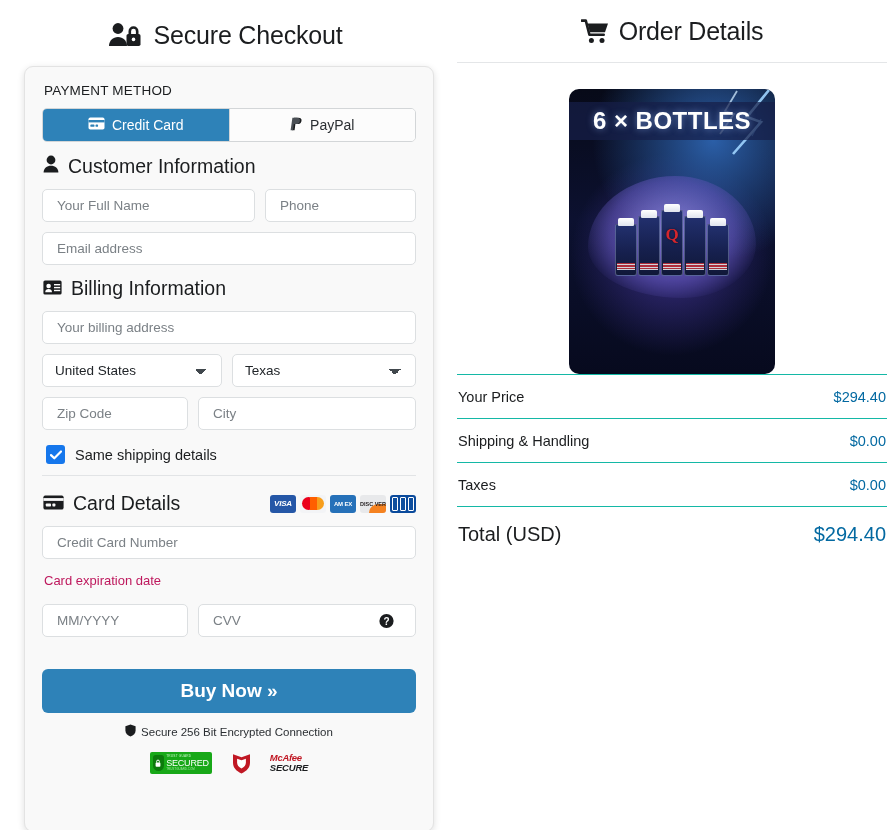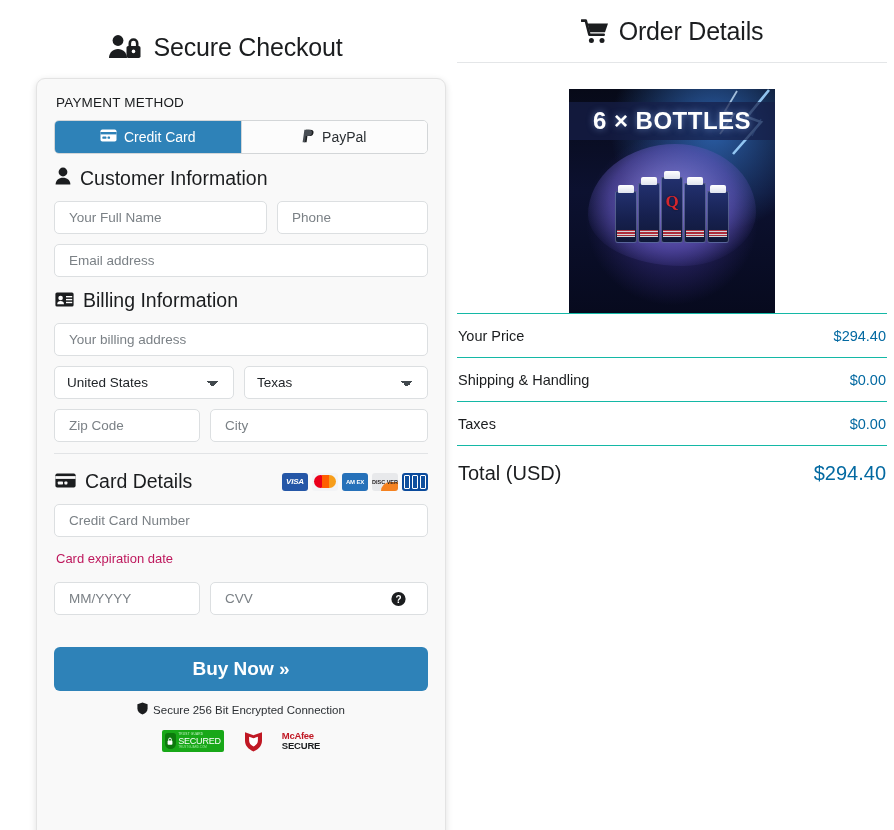--- a/index.html
+++ b/index.html
@@ -14,21 +14,21 @@
   }
   .page {
     width: 894px; height: 830px;
     position: relative;
     display: flex;
   }
 
   
   .col-left {
     width: 450px;
-    padding: 16px;
+    padding: 4px;
     position: relative;
   }
   .col-right {
     width: 444px;
     position: relative;
   }
 
   .section-title {
     display: flex;
     align-items: center;
@@ -228,37 +228,38 @@
   }
   .tg-shield {
     width: 14px; height: 16px; background: #0c7a0c;
     border-radius: 3px 3px 6px 6px;
     display: flex; align-items: center; justify-content: center;
   }
   .tg-txt { display: flex; flex-direction: column; line-height: 1; }
   .tg-top { font-size: 3.2px; color: #c8f5c8; letter-spacing: 0.2px; }
   .tg-mid { font-size: 9px; color: #fff; font-weight: normal; letter-spacing: -0.2px; }
   .tg-bot { font-size: 3px; color: #9ee89e; }
-  .mc-badge { display: flex; align-items: center; gap: 19px; }
+  .mc-badge { display: flex; align-items: center; gap: 19px; font-style: italic; }
   .mc-shield { width: 19px; height: 21px; }
   .mc-txt { display: flex; flex-direction: column; line-height: 1.05; }
   .mc-t1 { font-size: 9.5px; font-weight: bold; color: #c01824; letter-spacing: -0.3px; }
   .mc-t2 { font-size: 9.5px; font-weight: bold; color: #1b1d1f; letter-spacing: -0.2px; }
 
   
   .od-rule { height: 1px; background: #e4e6e8; margin: 0 7px; }
   .prod-img-wrap { display: flex; justify-content: center; margin-top: 26px; }
   .prod-img {
-    width: 206px; height: 224px;
+    width: 206px; height: 285px;
     background:
       radial-gradient(circle at 70% 18%, #2b5fa8 0%, rgba(18,30,70,0) 44%),
       radial-gradient(circle at 50% 58%, #3a2f86 0%, rgba(12,16,45,0) 52%),
       linear-gradient(180deg, #070a18 0%, #0c1130 46%, #070a1e 100%);
     position: relative;
     overflow: hidden;
+    border-radius: 10px;
   }
   .pi-band {
     position: absolute; left: 0; right: 0; top: 13px; height: 38px;
     background: rgba(22,30,72,0.72);
     display: flex; align-items: center; justify-content: center;
   }
   .pi-band-txt {
     color: #ffffff; font-weight: bold; font-size: 24px;
     letter-spacing: 0.5px;
     text-shadow: 0 0 7px rgba(150,190,255,0.55);
@@ -421,20 +422,28 @@
         <select class="fld w-state">
           <option>Texas</option>
         </select>
       </div>
 
       <div class="row">
         <input class="fld w-zip" type="text" placeholder="Zip Code" style="">
         <input class="fld w-city" type="text" placeholder="City" style="">
       </div>
 
+      <div class="chk-row">
+        <span class="chk">
+          <svg width="12" height="10" viewBox="0 0 12 10">
+            <path d="M1 5.1l3.3 3.2L11 1.5" stroke="#ffffff" stroke-width="2.2" fill="none" stroke-linecap="round" stroke-linejoin="round"></path>
+          </svg>
+        </span>
+        <span class="chk-lbl">Same shipping details</span>
+      </div>
 
       <div class="divider"></div>
 
       
       <div class="sub-head card-head">
         <span class="sub-head-inner">
           <span>
             <svg width="21" height="15" viewBox="0 0 21 15">
               <rect x="0.4" y="0.4" width="20.2" height="14.2" rx="1.8" fill="#1b1d1f"></rect>
               <rect x="0.4" y="3.1" width="20.2" height="2.8" fill="#f9f9f9"></rect>

